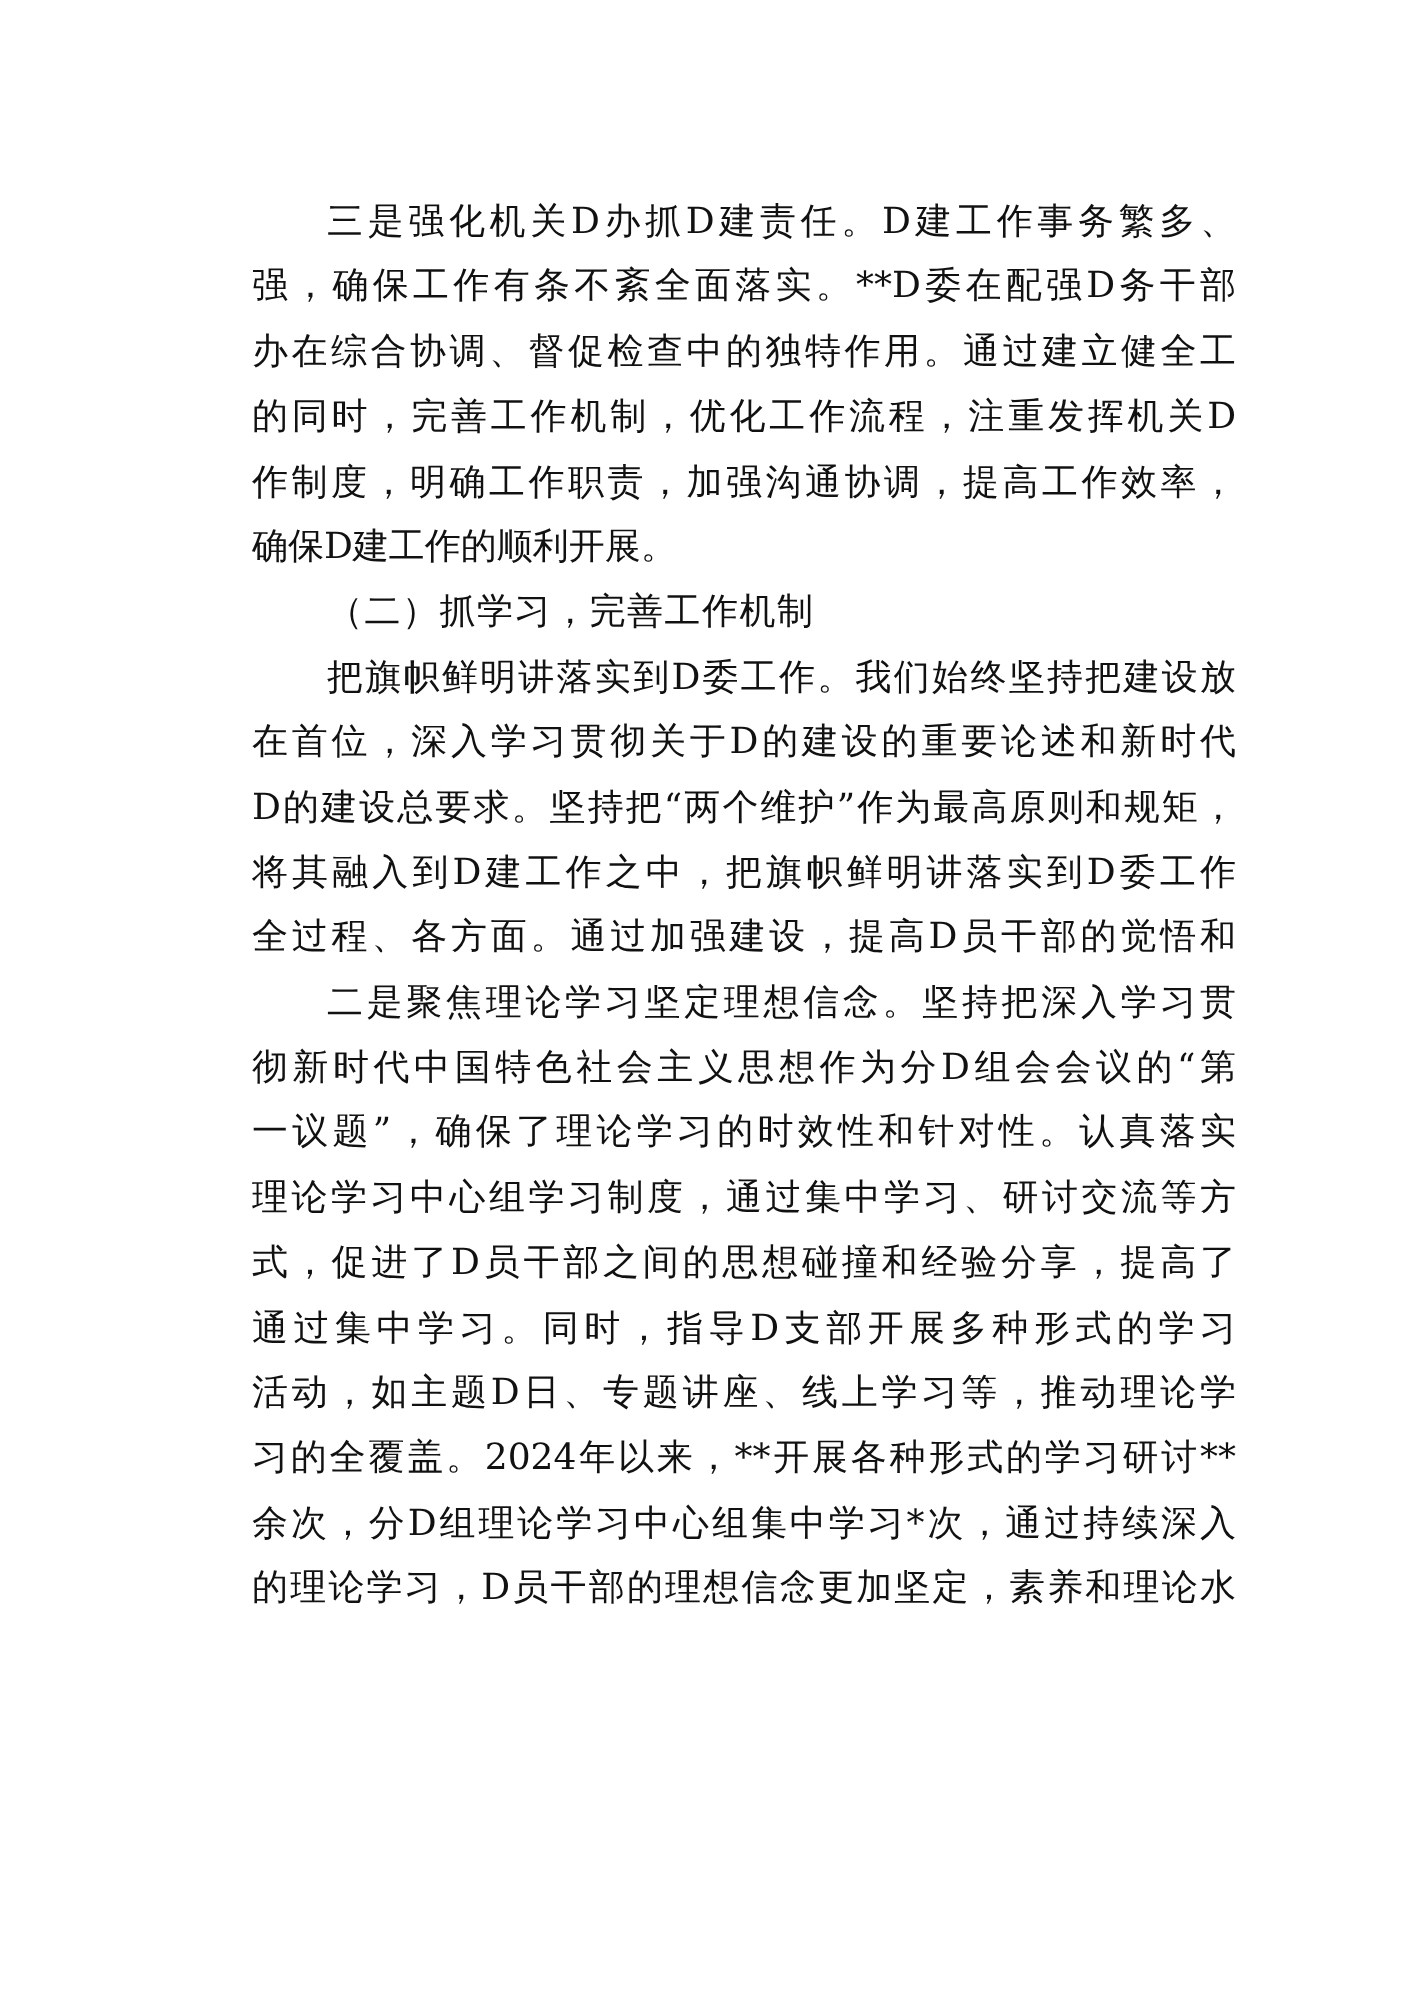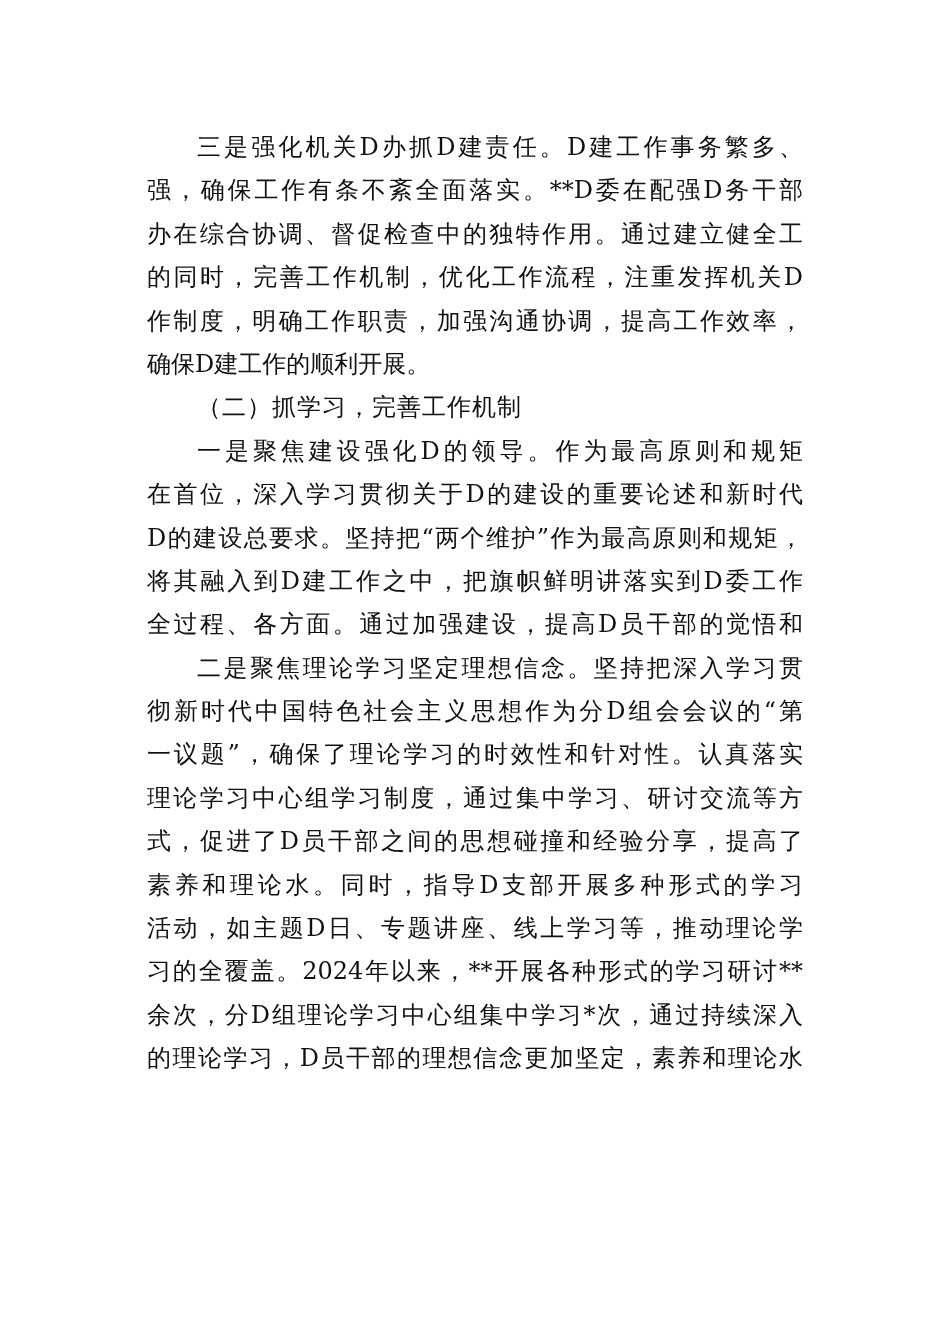--- a/index.html
+++ b/index.html
@@ -14,20 +14,21 @@
     font-size: 24px;
   }
   .line {
     display: block;
     height: 43.4px;
     line-height: 43.4px;
     white-space: nowrap;
     text-align: justify;
     text-align-last: justify;
     width: 656px;
+    margin-left: 21px;
   }
   .line.last { text-align-last: left; }
   .line.indent { padding-left: 50px; width: 606px; }
   .line.heading { padding-left: 50px; width: auto; text-align-last: left; letter-spacing: 1px; }
 </style>
 </head>
 <body>
 
 <div class="page">
   <div class="content">
@@ -39,34 +40,34 @@
       <span class="line">的同时，完善工作机制，优化工作流程，注重发挥机关D</span>
       <span class="line">作制度，明确工作职责，加强沟通协调，提高工作效率，</span>
       <span class="line last">确保D建工作的顺利开展。</span>
     </div>
 
     <div>
       <span class="line heading">（二）抓学习，完善工作机制</span>
     </div>
 
     <div>
-      <span class="line indent">一是聚焦建设强化D的领导。作为最高原则和规矩</span>
+      <span class="line indent">把旗帜鲜明讲落实到D委工作。我们始终坚持把建设放</span>
       <span class="line">在首位，深入学习贯彻关于D的建设的重要论述和新时代</span>
       <span class="line">D的建设总要求。坚持把“两个维护”作为最高原则和规矩，</span>
       <span class="line">将其融入到D建工作之中，把旗帜鲜明讲落实到D委工作</span>
       <span class="line">全过程、各方面。通过加强建设，提高D员干部的觉悟和</span>
     </div>
 
     <div>
       <span class="line indent">二是聚焦理论学习坚定理想信念。坚持把深入学习贯</span>
       <span class="line">彻新时代中国特色社会主义思想作为分D组会会议的“第</span>
       <span class="line">一议题”，确保了理论学习的时效性和针对性。认真落实</span>
       <span class="line">理论学习中心组学习制度，通过集中学习、研讨交流等方</span>
       <span class="line">式，促进了D员干部之间的思想碰撞和经验分享，提高了</span>
-      <span class="line">素养和理论水。同时，指导D支部开展多种形式的学习</span>
+      <span class="line">通过集中学习。同时，指导D支部开展多种形式的学习</span>
       <span class="line">活动，如主题D日、专题讲座、线上学习等，推动理论学</span>
       <span class="line">习的全覆盖。2024年以来，**开展各种形式的学习研讨**</span>
       <span class="line">余次，分D组理论学习中心组集中学习*次，通过持续深入</span>
       <span class="line">的理论学习，D员干部的理想信念更加坚定，素养和理论水</span>
     </div>
 
   </div>
 </div>
 
 </body></html>

